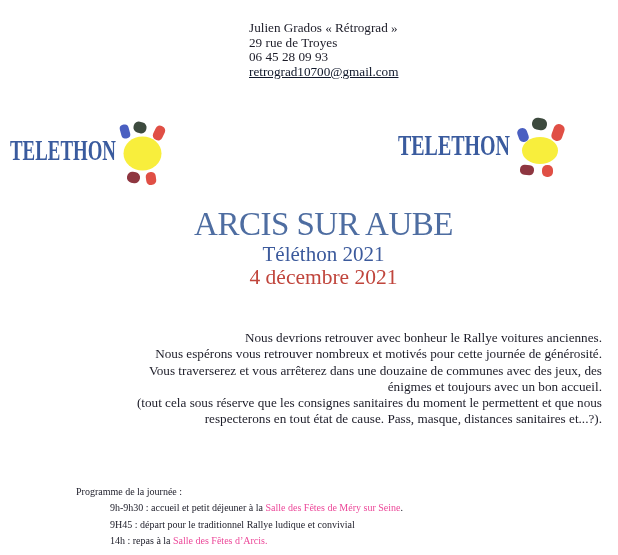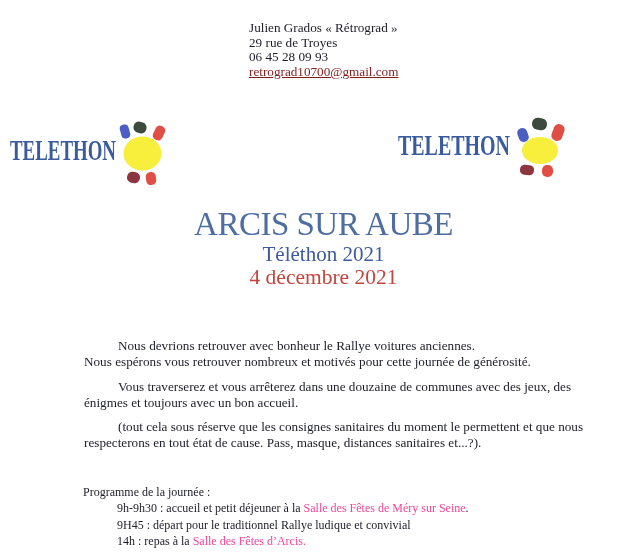--- a/index.html
+++ b/index.html
@@ -15,21 +15,21 @@
   
   .contact {
     position: absolute;
     left: 249px;
     top: 21px;
     font-size: 13.2px;
     line-height: 14.6px;
     white-space: nowrap;
   }
   .contact .email {
-    color: #7f1d1d;
+    color: #0f172a;
     text-decoration: underline;
     cursor: pointer;
   }
   
   .logo { position: absolute; }
   .logo-left  { left: 4px;   top: 112px; }
   .logo-right { left: 390px; top: 106px; }
   .wordmark {
     font-family: "Liberation Serif", "DejaVu Serif", serif;
     font-weight: bold;
@@ -49,31 +49,32 @@
   
   .bodytext {
     position: absolute;
     left: 76px;
     top: 330px;
     width: 526px;
     font-size: 13.2px;
     line-height: 16.3px;
   }
   .bodytext p {
-    margin: 8px;
+    margin: 0;
     white-space: pre-wrap;
     text-indent: 34px;
+    text-align: right;
   }
   
   .program {
     position: absolute;
-    left: 83px;
+    left: 76px;
     top: 484px;
     width: 526px;
-    font-size: 12px;
+    font-size: 10px;
     line-height: 16.3px;
   }
   .program .item { padding-left: 34px; }
   .hl { color: #ec4899; }
 </style>
 </head>
 <body>
 
 <div class="page">
 

